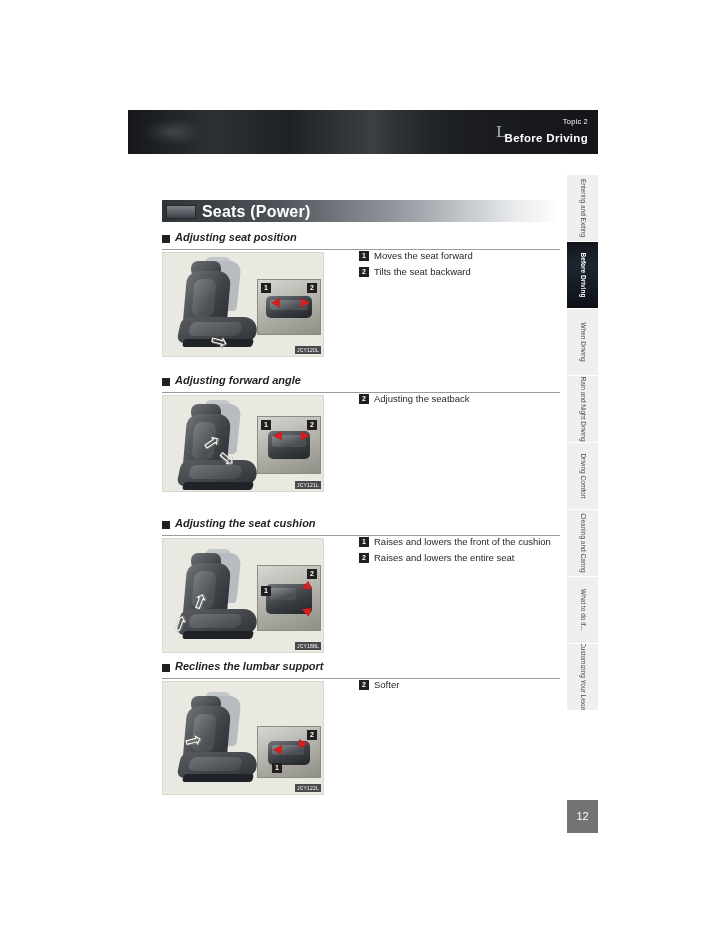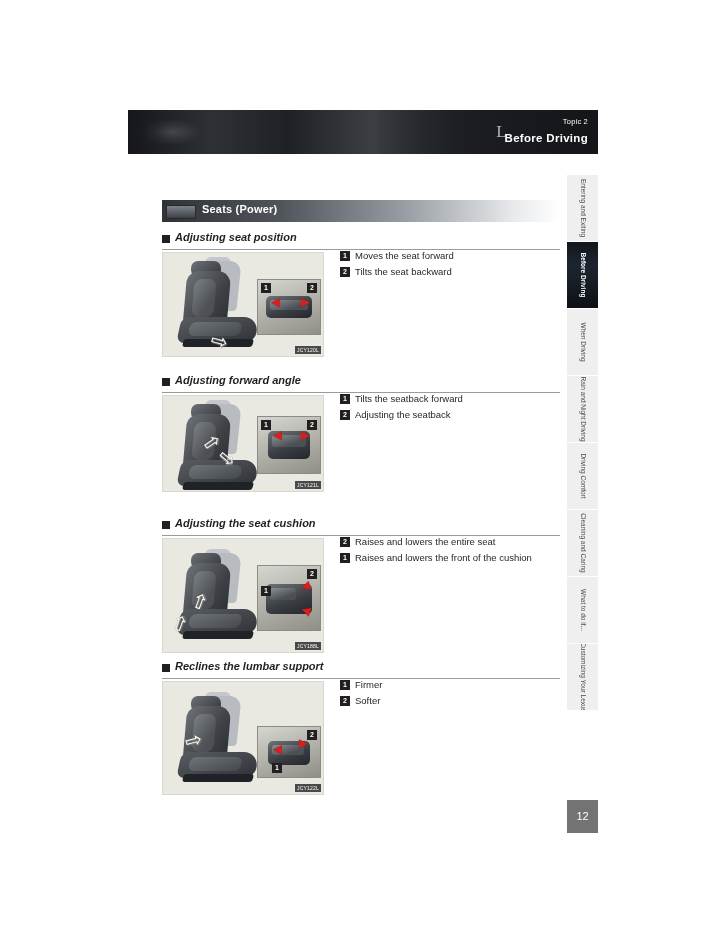--- a/index.html
+++ b/index.html
@@ -94,21 +94,21 @@
     width: 28px;
     height: 12px;
     background: linear-gradient(180deg, #7b8288 0%, #3c4046 100%);
     border: 1px solid #262a2e;
   }
   .title-text {
     position: absolute;
     left: 40px;
     top: 3px;
     color: #ffffff;
-    font-size: 11px;
+    font-size: 16px;
     font-weight: bold;
     letter-spacing: 0.2px;
   }
 
   
   .section {
     position: absolute;
     left: 162px;
     width: 398px;
   }
@@ -276,20 +276,21 @@
   
   .callouts {
     position: absolute;
     left: 178px;
     width: 230px;
   }
   .callout-row {
     position: relative;
     height: 15px;
     margin-bottom: 1px;
+    margin-left: 19px;
   }
   .callout-num {
     position: absolute;
     left: 0;
     top: 1px;
     width: 10px;
     height: 10px;
     background: #231f20;
     color: #fff;
     font-size: 7px;
@@ -431,24 +432,20 @@
       <div class="red-arrow" style="left:12px; top:10px;">◄</div>
       <div class="red-arrow" style="left:40px; top:10px;">►</div>
       <div class="num-badge" style="left:3px; top:3px;">1</div>
       <div class="num-badge" style="right:3px; top:3px;">2</div>
     </div>
     <div class="fig-code">JCY121L</div>
   </div>
 
   <div class="callouts" style="top:18px;">
     <div class="callout-row">
-      <span class="callout-num">1</span>
-      <span class="callout-text">Tilts the seatback forward</span>
-    </div>
-    <div class="callout-row">
       <span class="callout-num">2</span>
       <span class="callout-text">Adjusting the seatback</span>
     </div>
   </div>
 </div>
 
 <div class="section" style="top:518px;">
   <div class="sec-head">
     <span class="sec-square"></span>
     <span class="sec-title">Adjusting the seat cushion</span>
@@ -472,26 +469,26 @@
       <div class="red-arrow" style="left:40px; top:12px; transform:rotate(-20deg);">◄</div>
       <div class="red-arrow" style="left:41px; top:36px; transform:rotate(20deg);">◄</div>
       <div class="num-badge" style="left:3px; top:20px;">1</div>
       <div class="num-badge" style="right:3px; top:3px;">2</div>
     </div>
     <div class="fig-code">JCY188L</div>
   </div>
 
   <div class="callouts" style="top:18px;">
     <div class="callout-row">
+      <span class="callout-num">1</span>
+      <span class="callout-text">Raises and lowers the front of the cushion</span>
+    </div>
+    <div class="callout-row">
       <span class="callout-num">2</span>
       <span class="callout-text">Raises and lowers the entire seat</span>
-    </div>
-    <div class="callout-row">
-      <span class="callout-num">1</span>
-      <span class="callout-text">Raises and lowers the front of the cushion</span>
     </div>
   </div>
 </div>
 
 <div class="section" style="top:661px;">
   <div class="sec-head">
     <span class="sec-square"></span>
     <span class="sec-title">Reclines the lumbar support</span>
   </div>
 
@@ -512,24 +509,20 @@
       <div class="red-arrow" style="left:12px; top:14px;">◄</div>
       <div class="red-arrow" style="left:38px; top:8px;">►</div>
       <div class="num-badge" style="left:14px; top:36px;">1</div>
       <div class="num-badge" style="right:3px; top:3px;">2</div>
     </div>
     <div class="fig-code">JCY122L</div>
   </div>
 
   <div class="callouts" style="top:18px;">
     <div class="callout-row">
-      <span class="callout-num">1</span>
-      <span class="callout-text">Firmer</span>
-    </div>
-    <div class="callout-row">
       <span class="callout-num">2</span>
       <span class="callout-text">Softer</span>
     </div>
   </div>
 </div>
 
 <div class="tabs">
   <div class="tab" style="height:66px;">
     <span class="tab-label">Entering and Exiting</span>
   </div>

